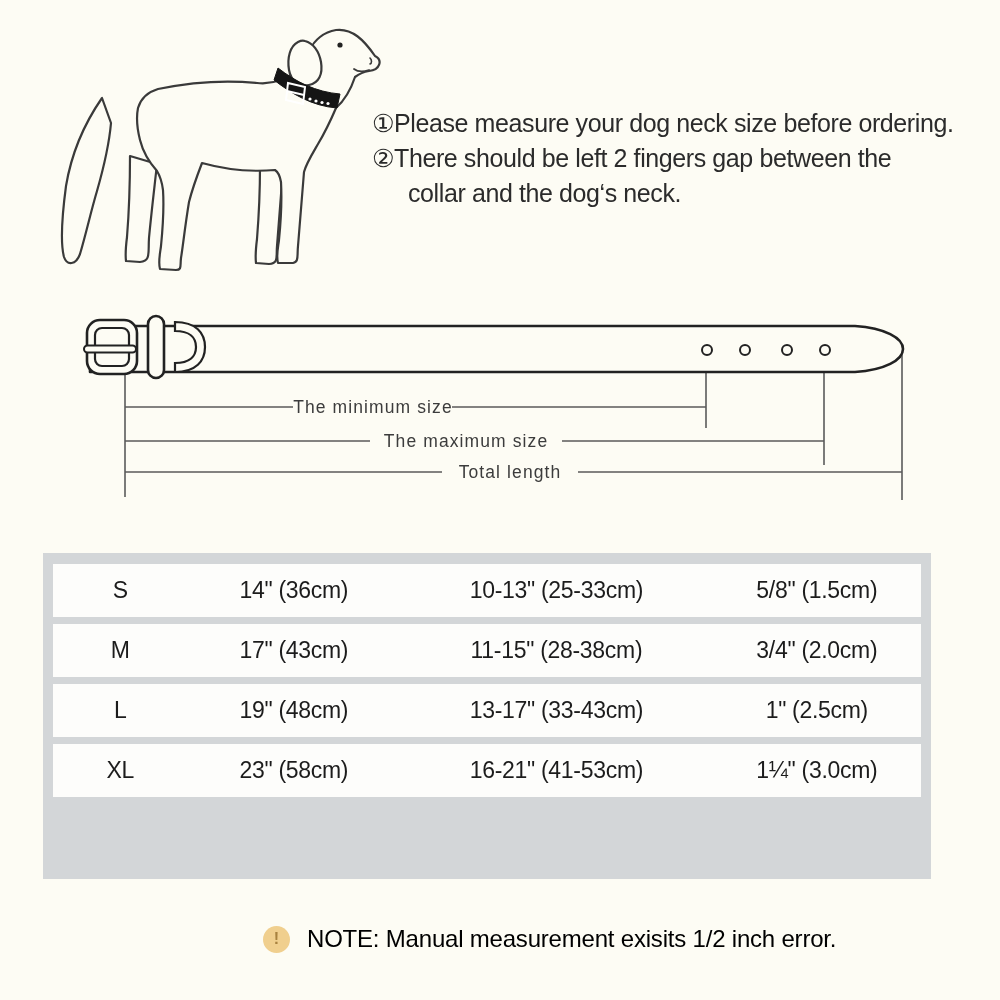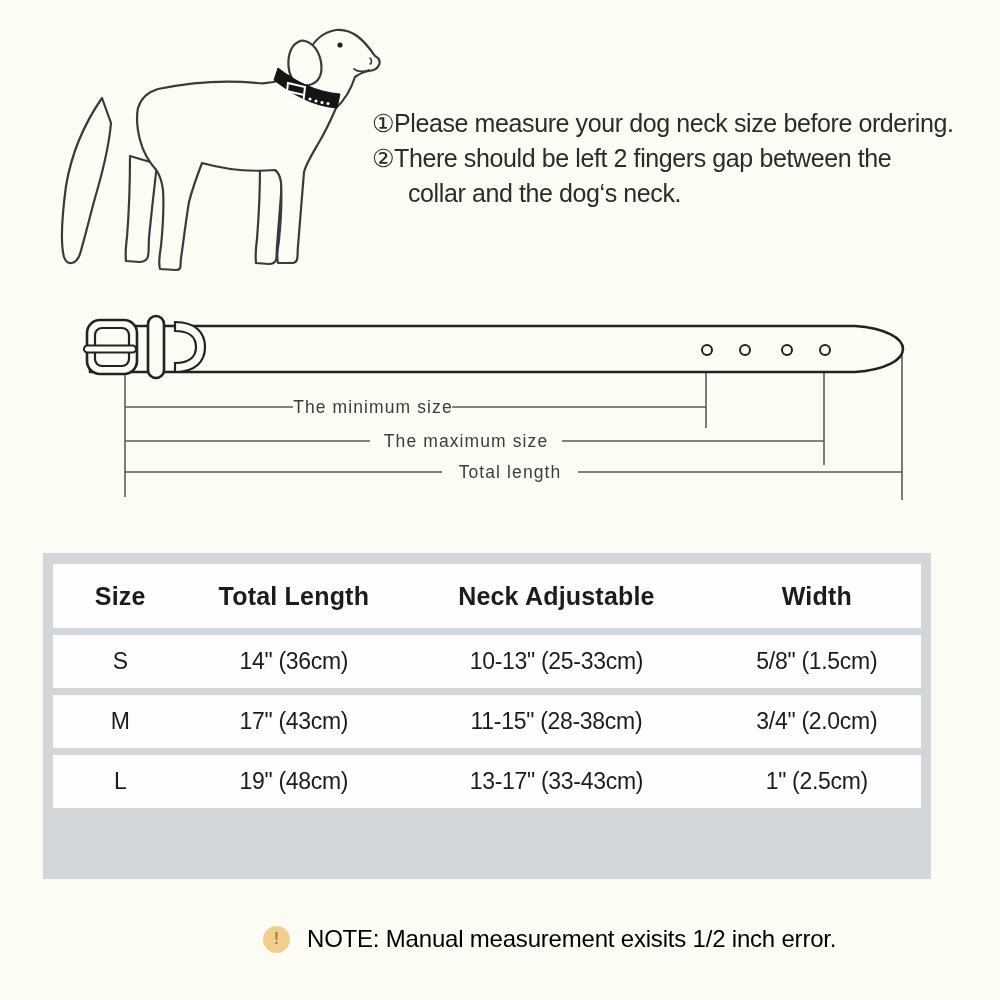--- a/index.html
+++ b/index.html
@@ -134,42 +134,42 @@
   <g fill="#fdfcf4" stroke="#222">
     <rect x="47" y="20" width="50" height="54" rx="13" stroke-width="2.6"></rect>
     <rect x="55" y="28" width="34" height="38" rx="7" stroke-width="2.2" fill="none"></rect>
     <rect x="44" y="45.5" width="52" height="7" rx="3.5" stroke-width="2"></rect>
     <rect x="108" y="16" width="16" height="62" rx="8" stroke-width="2.6"></rect>
     <path stroke-width="2.2" d="M 135,22 C 156,22 165,33 165,47 C 165,61 156,72 135,72 L 135,63 C 150,63 156,56 156,47 C 156,38 150,31 135,31 Z"></path>
   </g>
 </svg>
 
 <div class="size-table">
-  <div class="t-row t-head">
-    <div>Size</div>
-    <div>Total Length</div>
-    <div>Neck Adjustable</div>
-    <div>Width</div>
-  </div>
   <div class="t-row t-data">
     <div>S</div>
     <div>14" (36cm)</div>
     <div>10-13" (25-33cm)</div>
     <div>5/8" (1.5cm)</div>
   </div>
   <div class="t-row t-data">
     <div>M</div>
     <div>17" (43cm)</div>
     <div>11-15" (28-38cm)</div>
     <div>3/4" (2.0cm)</div>
   </div>
   <div class="t-row t-data">
     <div>L</div>
     <div>19" (48cm)</div>
     <div>13-17" (33-43cm)</div>
     <div>1" (2.5cm)</div>
   </div>
+  <div class="t-row t-data">
+    <div>XL</div>
+    <div>23" (58cm)</div>
+    <div>16-21" (41-53cm)</div>
+    <div>1¼" (3.0cm)</div>
+  </div>
 </div>
 
 <div class="note">
   <div class="note-icon">!</div>
   <div class="note-text">NOTE: Manual measurement exisits 1/2 inch error.</div>
 </div>
 
 </body></html>

